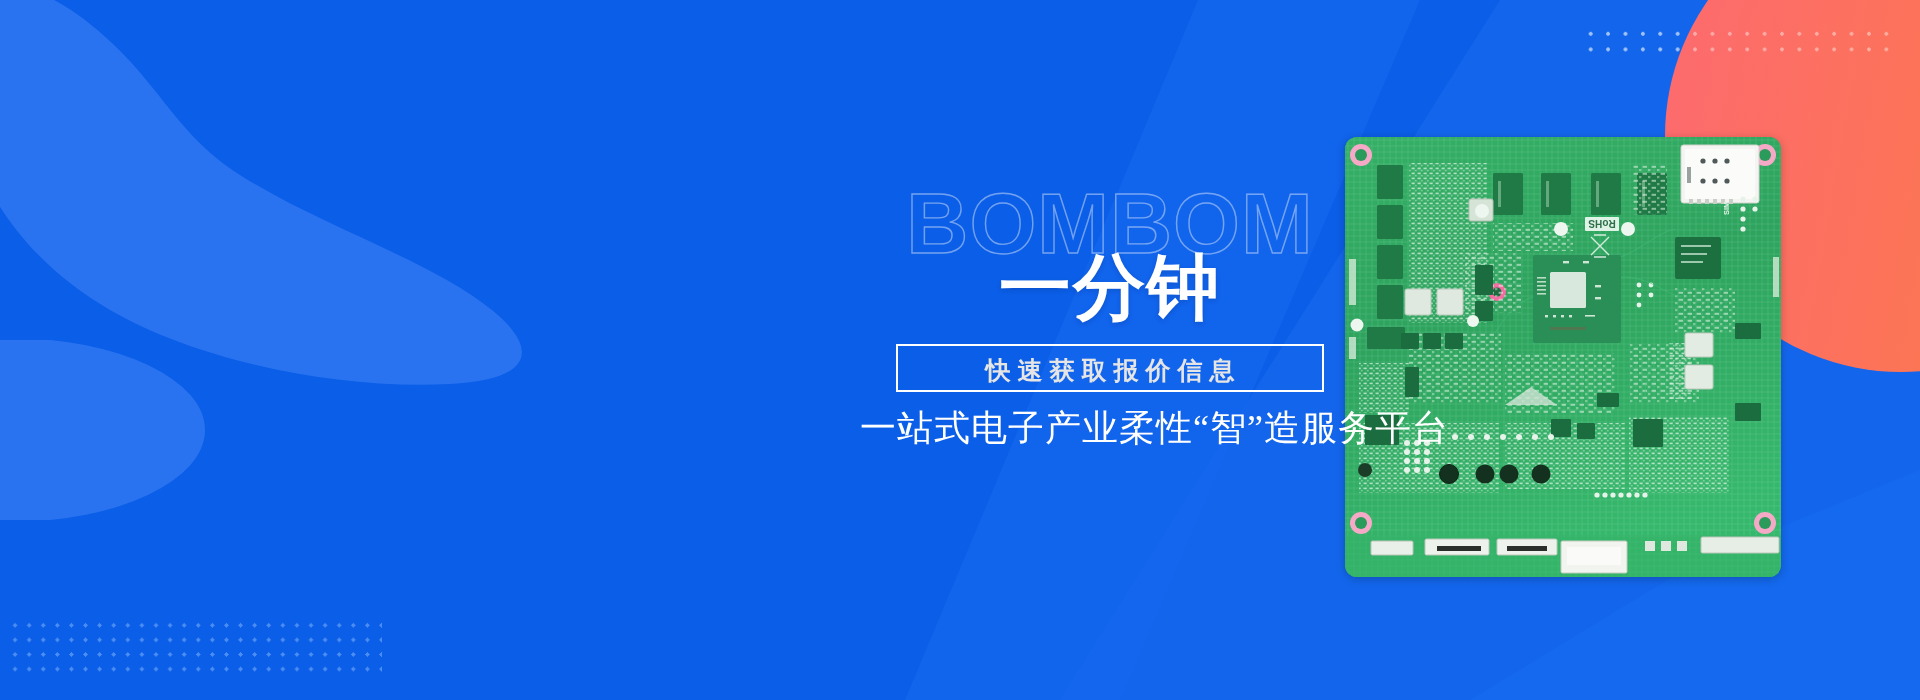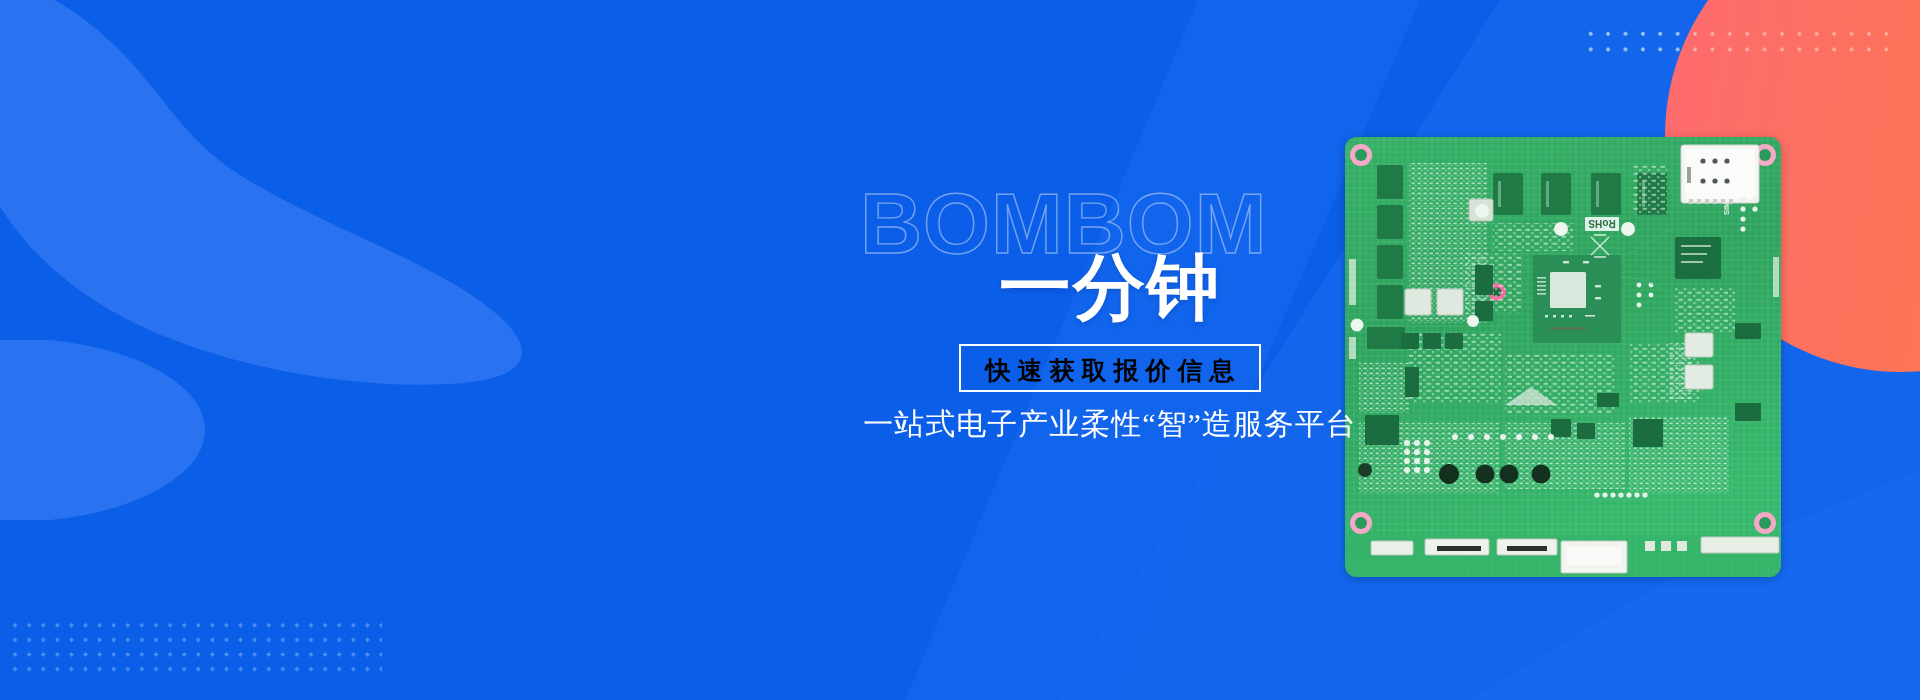--- a/index.html
+++ b/index.html
@@ -86,59 +86,59 @@
   #outline-word {
     position: absolute;
     left: 0; top: 0;
     width: 500px;
     font-size: 86px;
     font-weight: 700;
     letter-spacing: 1px;
     line-height: 1;
     color: transparent;
     -webkit-text-stroke: 1.4px rgba(255,255,255,0.42);
-    text-align: left;
+    text-align: center;
     white-space: nowrap;
   }
 
   .headline {
     position: relative;
     color: #ffffff;
     font-weight: 900;
     font-size: 72px;
     line-height: 78px;
     letter-spacing: 2px;
     text-shadow: 0 2px 5px rgba(0,30,90,0.18);
   }
   #headline-1 { margin-top: 68px; }
   #headline-2 { margin-top: 0px; }
 
   #cta-button {
     position: relative;
     margin: 18px auto 0 auto;
     display: block;
-    width: 302px;
+    width: 428px;
     height: 48px;
     line-height: 46px;
     border: 2px solid #ffffff;
     background: transparent;
-    color: #000000;
+    color: #e5e5e5;
     font-size: 25px;
     font-weight: 700;
     letter-spacing: 7px;
     text-indent: 7px;
     cursor: pointer;
     box-sizing: border-box;
   }
 
   #tagline {
     position: relative;
     margin-top: 12px;
     color: #ffffff;
-    font-size: 30px;
+    font-size: 36px;
     font-weight: 400;
     letter-spacing: 1px;
     font-family: "Liberation Serif", "DejaVu Serif", serif;
     white-space: nowrap;
   }
 </style>
 </head>
 <body>
 
 <div id="banner">

